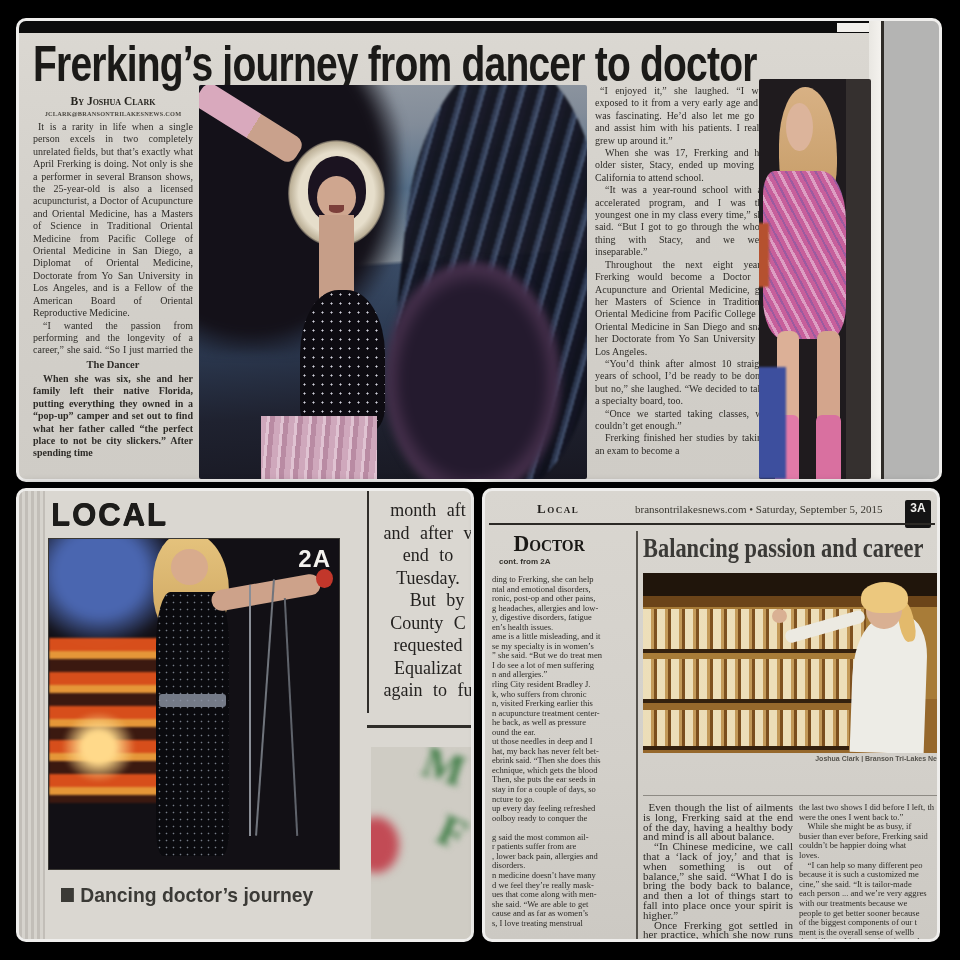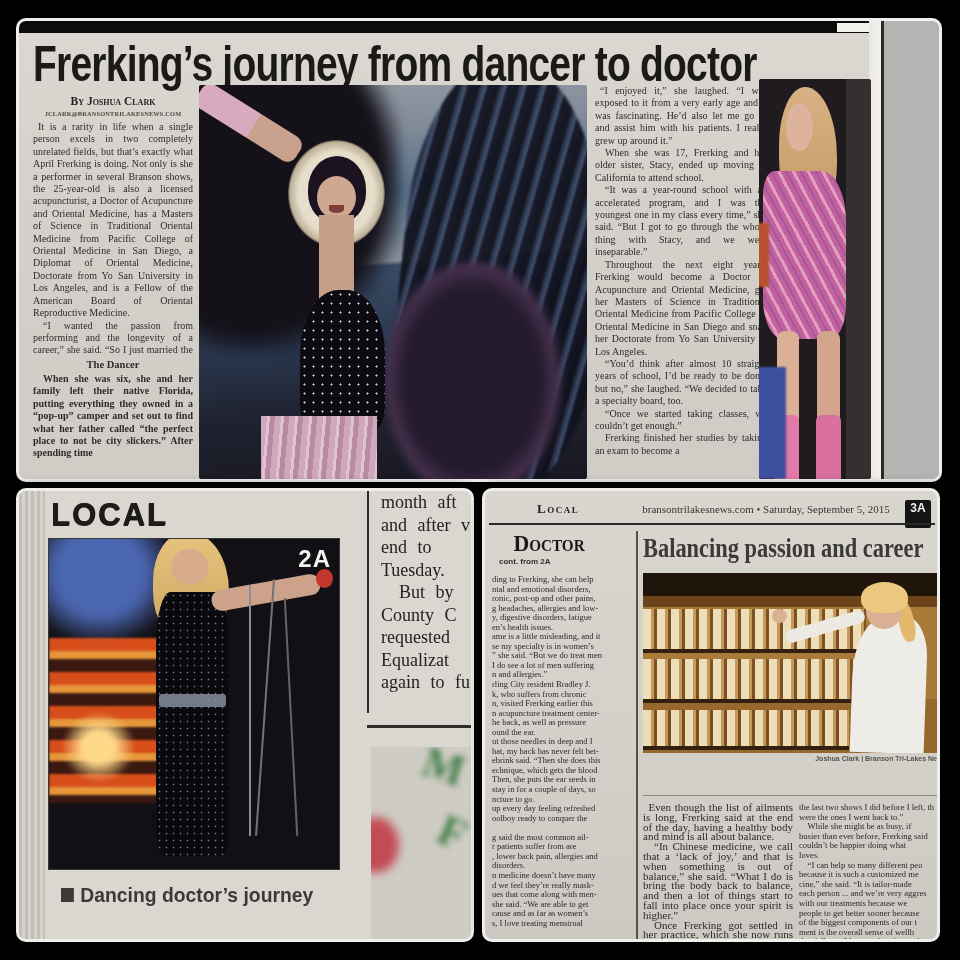--- a/index.html
+++ b/index.html
@@ -97,34 +97,34 @@
   .s-mic{left:92%;top:9%;width:6%;height:6%;border-radius:50%;background:#c2372b;}
   .s-stand1{left:69%;top:14%;width:2px;height:76%;background:#8a8e96;}
   .s-stand2{left:74%;top:12%;width:2px;height:78%;background:#70747c;transform:rotate(4deg);}
   .s-stand3{left:83%;top:18%;width:2px;height:72%;background:#5f636b;transform:rotate(-3deg);}
   .s-tag{right:8px;top:6px;font-family:"Liberation Sans",sans-serif;font-weight:bold;
       font-size:24px;color:#f4f2ee;letter-spacing:1px;}
   .bl-caption{left:42px;top:392px;width:300px;font-family:"Liberation Sans",sans-serif;
       font-weight:bold;font-size:21px;color:#3b3a36;transform:scaleX(.92);transform-origin:left;}
   .bl-bullet{display:inline-block;width:14px;height:14px;background:#3b3a36;margin-right:7px;}
   .bl-div{left:348px;top:0;width:2px;height:222px;background:#2f2d29;}
-  .bl-frag{left:362px;top:0;width:94px;height:212px;font-size:18px;line-height:22.5px;
-      word-spacing:6px;white-space:pre-line;color:#242220;overflow:hidden;}
+  .bl-frag{left:362px;top:8px;width:94px;height:212px;font-size:18px;line-height:22.5px;
+      word-spacing:6px;white-space:pre-line;color:#242220;overflow:hidden;text-align:center;}
   .bl-hr{left:348px;top:234px;width:110px;height:3px;background:#2f2d29;}
   .blur-news{left:352px;top:256px;width:106px;height:198px;background:#cfccc4;overflow:hidden;}
   .g-letter{position:absolute;color:#3f7d46;font-size:44px;font-weight:bold;
       font-family:"Liberation Serif",serif;filter:blur(3px);}
   .red-blob{left:-18px;top:70px;width:46px;height:56px;border-radius:50%;
       background:#c24b55;filter:blur(5px);position:absolute;}
   
   #brClip{left:482px;top:488px;width:458px;height:454px;
           background:linear-gradient(180deg,#d9d6d0 0%,#d3d0ca 60%,#ccc9c3 100%);}
   .mast-local{left:52px;top:10px;font-variant:small-caps;font-weight:bold;font-size:13px;
       letter-spacing:1.5px;color:#211f1c;}
-  .mast-date{left:150px;top:12px;width:262px;text-align:center;font-size:11px;color:#38362f;}
+  .mast-date{left:150px;top:12px;width:262px;text-align:left;font-size:11px;color:#38362f;}
   .mast-tag{left:420px;top:9px;width:26px;height:28px;background:#141414;color:#f0efec;
       font-family:"Liberation Sans",sans-serif;font-weight:bold;font-size:12px;
       text-align:center;line-height:17px;border-radius:2px;}
   .mast-rule{left:4px;top:32px;width:446px;height:2px;background:#2b2925;}
   .jump-head{left:14px;top:40px;width:100px;text-align:center;font-variant:small-caps;
       font-weight:bold;font-size:23px;color:#191815;transform:scaleX(.95);}
   .jump-note{left:14px;top:66px;width:100px;text-align:left;
       font-family:"Liberation Sans",sans-serif;font-weight:bold;font-size:8px;color:#33312c;}
   .br-leftcol{left:7px;top:84px;width:142px;height:364px;font-size:8.5px;line-height:9.55px;
       white-space:pre-line;color:#2c2a26;overflow:hidden;}

